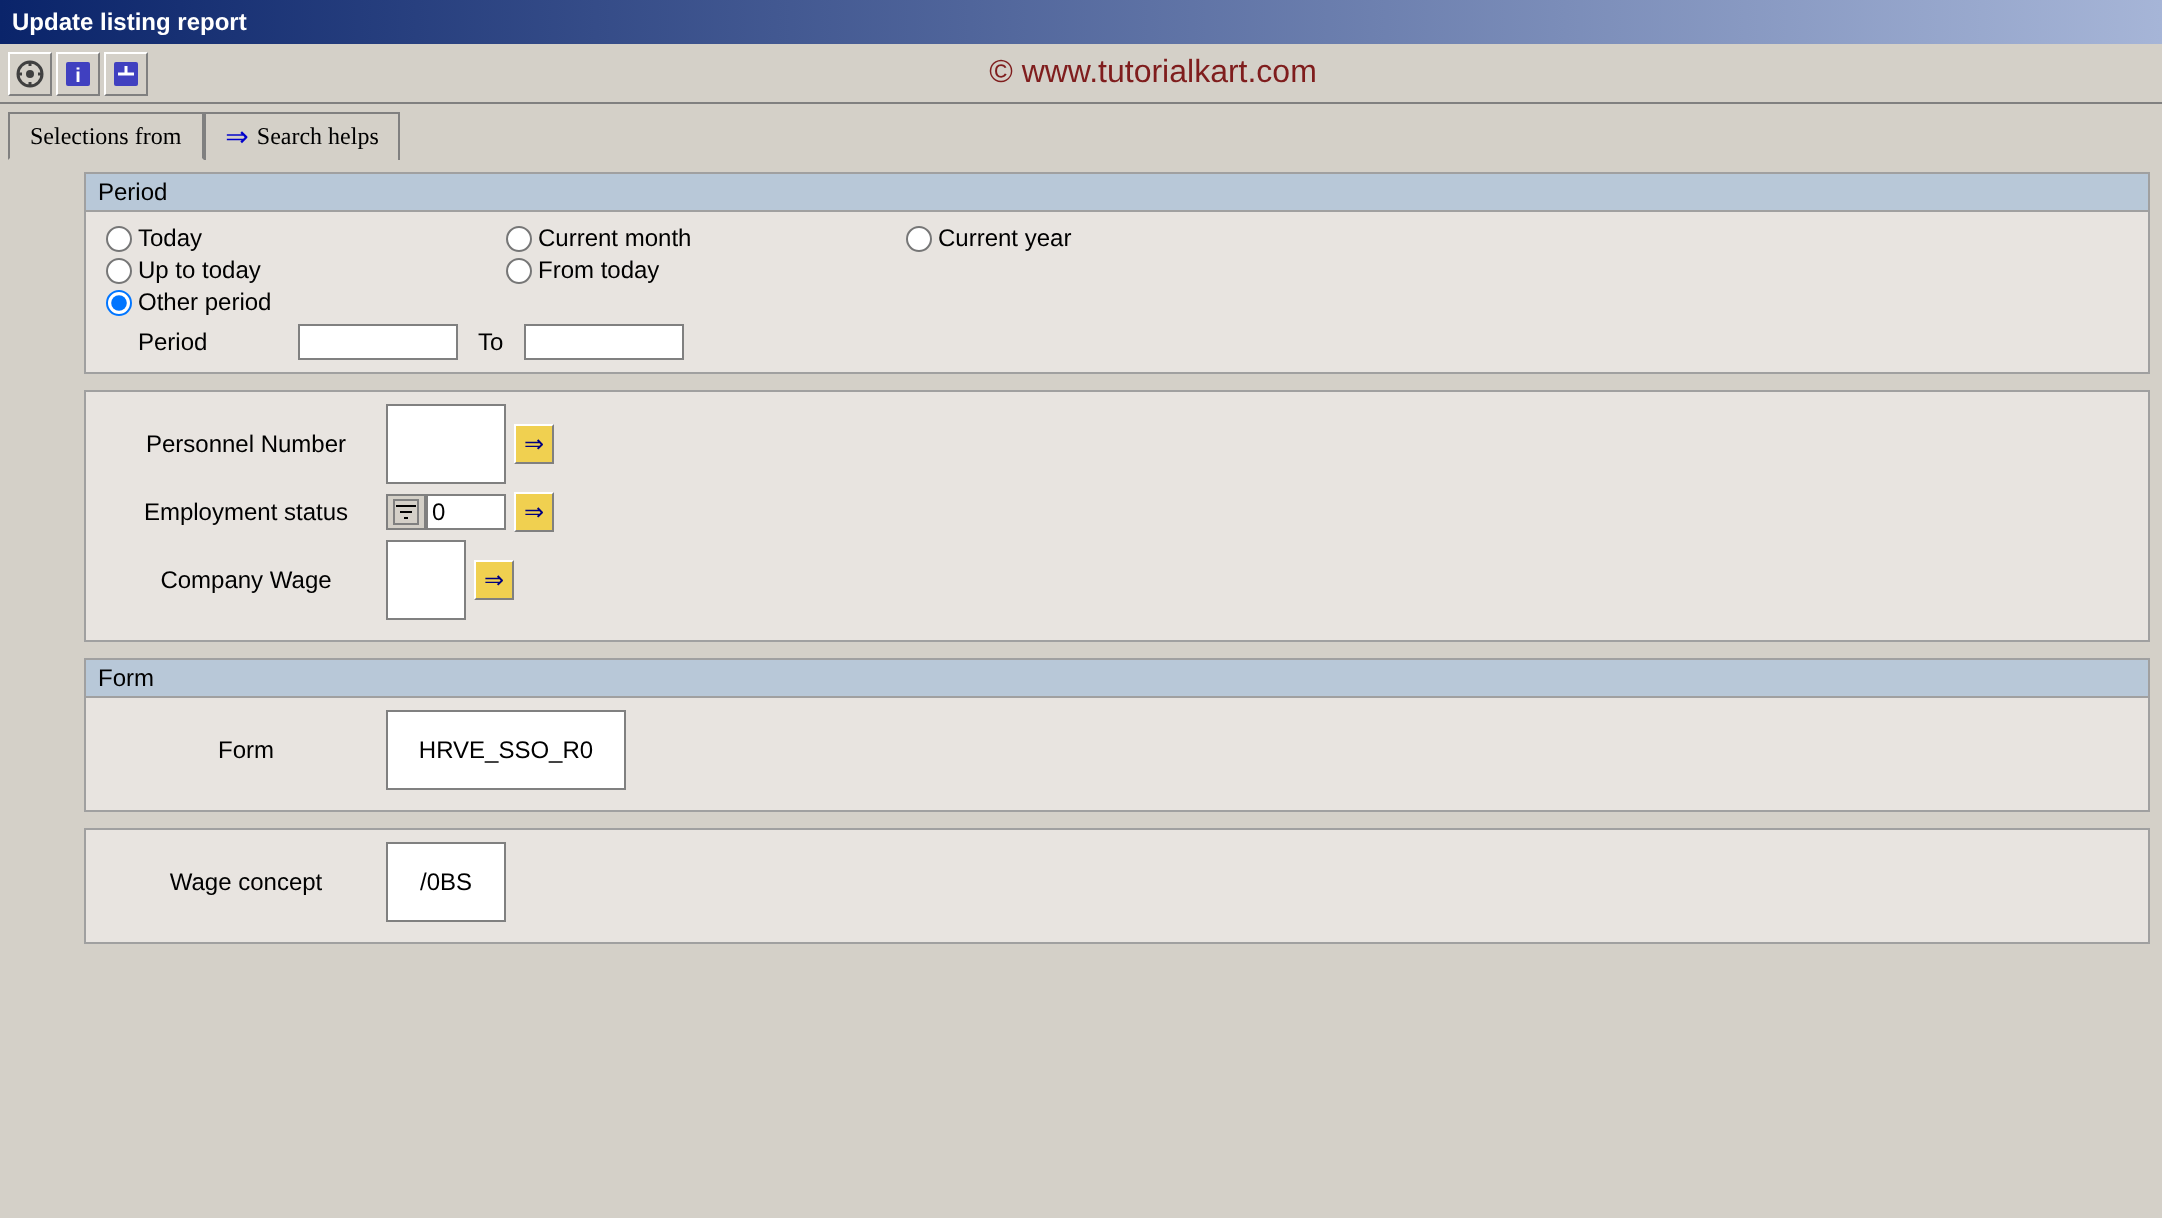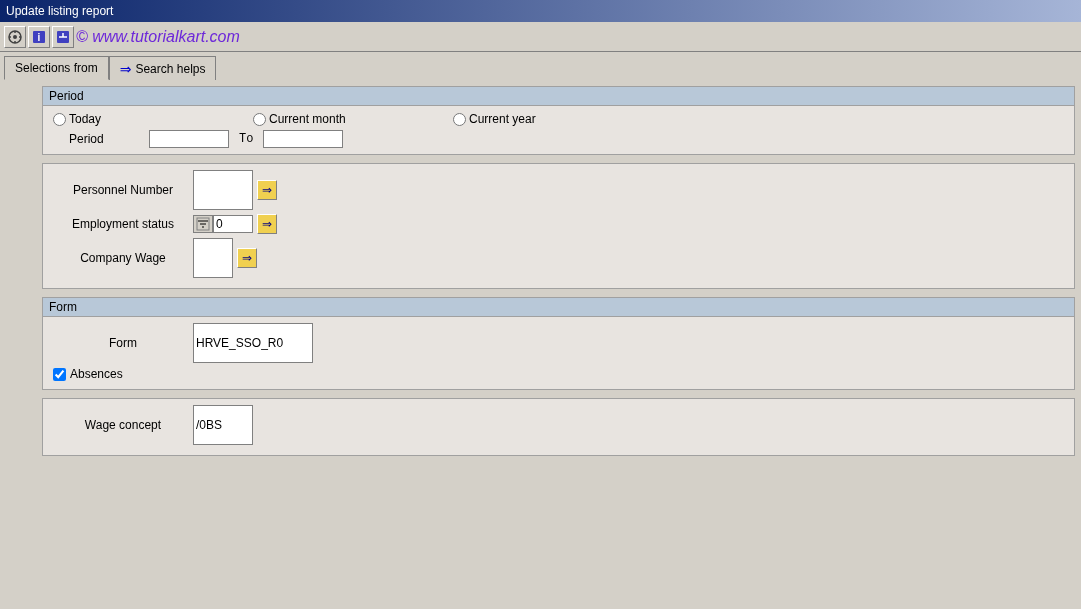--- a/index.html
+++ b/index.html
@@ -23,21 +23,21 @@
       color: white;
       padding: 3px 6px;
       font-size: 13px;
       font-weight: bold;
       display: flex;
       align-items: center;
       height: 22px;
     }
     .title-bar-text {
       font-size: 12px;
-      font-weight: normal;
+      font-weight: bold;
     }
     .toolbar {
       background: #d4d0c8;
       padding: 3px 4px;
       display: flex;
       align-items: center;
       border-bottom: 1px solid #808080;
       height: 30px;
       gap: 2px;
     }
@@ -49,42 +49,43 @@
       border-top-color: #ffffff;
       border-left-color: #ffffff;
       display: flex;
       align-items: center;
       justify-content: center;
       cursor: pointer;
       font-size: 14px;
     }
     .toolbar-watermark {
       flex: 1;
-      color: #6d28d9;
+      text-align: center;
+      color: #7f1d1d;
       font-size: 16px;
-      font-style: italic;
     }
     .tab-bar {
       display: flex;
       align-items: flex-end;
       padding: 4px 4px 0 4px;
       background: #d4d0c8;
       gap: 0;
     }
     .tab-btn {
       background: #d4d0c8;
       border: 1px solid #808080;
       border-bottom: none;
       padding: 2px 10px;
       cursor: pointer;
       font-size: 12px;
       display: flex;
       align-items: center;
       gap: 4px;
       height: 24px;
+      font-family: Liberation Serif, serif;
     }
     .tab-btn.active {
       background: #d4d0c8;
       border-bottom: 1px solid #d4d0c8;
       z-index: 1;
     }
     .tab-arrow {
       color: #0000cc;
       font-size: 14px;
     }
@@ -141,39 +142,39 @@
     .period-input {
       width: 80px;
       height: 18px;
       border: 1px solid #808080;
       background: white;
       padding: 1px 2px;
     }
     .period-to {
       margin: 0 10px;
       font-size: 12px;
-      font-family: Liberation Mono, monospace;
     }
     .form-row {
       display: flex;
       align-items: center;
       margin-bottom: 4px;
     }
     .form-label {
       width: 140px;
       font-size: 12px;
       text-align: center;
     }
     .form-input {
       width: 60px;
       height: 18px;
       border: 1px solid #808080;
       background: white;
       padding: 19px 2px;
       font-size: 12px;
+      text-align: center;
     }
     .form-input-wide {
       width: 120px;
     }
     .arrow-btn {
       width: 20px;
       height: 20px;
       background: #f0d050;
       border: 1px solid #808080;
       border-top-color: #ffffff;
@@ -281,21 +282,37 @@
           <div class="radio-item">
             <input type="radio" name="period" value="current_month" style="">
             <span>Current month</span>
           </div>
           <div class="radio-item">
             <input type="radio" name="period" value="current_year" style="">
             <span>Current year</span>
           </div>
         </div>
 
-
+        <div class="radio-row">
+          <div class="radio-item">
+            <input type="radio" name="period" value="up_to_today" style="">
+            <span>Up to today</span>
+          </div>
+          <div class="radio-item">
+            <input type="radio" name="period" value="from_today" style="">
+            <span>From today</span>
+          </div>
+        </div>
+
+        <div class="radio-row">
+          <div class="radio-item">
+            <input type="radio" name="period" value="other_period" checked="" style="">
+            <span>Other period</span>
+          </div>
+        </div>
 
         <div class="period-row">
           <span class="period-label">Period</span>
           <input type="text" class="period-input" value="" style="">
           <span class="period-to">To</span>
           <input type="text" class="period-input" value="" style="">
         </div>
       </div>
     </div>
 
@@ -336,24 +353,20 @@
       <div class="section-header">
         <span>Form</span>
       </div>
       <div class="section-body">
 
         <div class="form-row">
           <span class="form-label">Form</span>
           <input type="text" class="form-input form-input-wide" value="HRVE_SSO_R0" style="">
         </div>
 
-        <div class="checkbox-row">
-          <input type="checkbox" checked="" style="">
-          <span>Absences</span>
-        </div>
 
       </div>
     </div>
 
     <div class="section">
       <div class="section-body">
 
         <div class="form-row">
           <span class="form-label">Wage concept</span>
           <input type="text" class="form-input" style="width: 60px;" value="/0BS">

